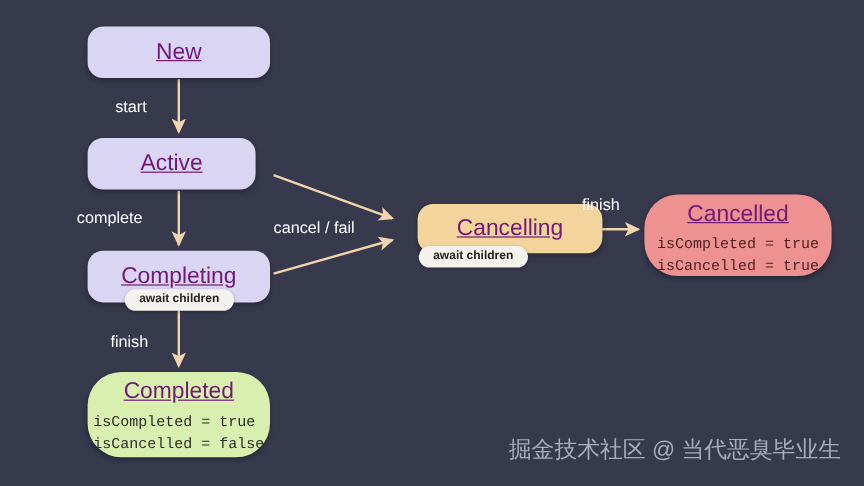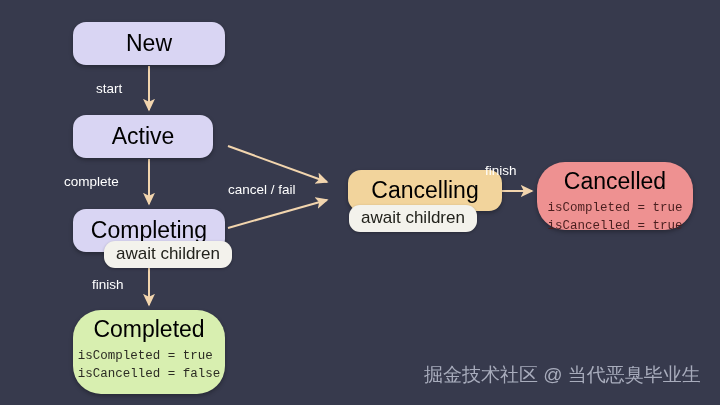--- a/index.html
+++ b/index.html
@@ -32,25 +32,26 @@
     position: absolute;
     box-sizing: border-box;
     border-radius: 13px;
     display: flex;
     flex-direction: column;
     align-items: center;
     justify-content: center;
     box-shadow: 0 2px 4px rgba(0,0,0,0.30);
   }
   .node-title {
-    font-size: 23px;
+    font-size: 19px;
     font-weight: 400;
-    color: #000000;
+    color: #701a75;
     line-height: 1.05;
     white-space: nowrap;
+    text-decoration: underline;
   }
   .node.has-props {
     justify-content: flex-start;
     padding-top: 7px;
     border-radius: 28px;
   }
   .props {
     margin-top: 6px;
     font-family: "Liberation Mono", monospace;
     font-size: 12.5px;
@@ -58,32 +59,32 @@
     color: #2c2c24;
     white-space: pre;
     text-align: left;
   }
   .props-cancelled { color: #4a1f1f; }
 
   
   #node-new        { left: 73px;  top: 22px;  width: 152px; height: 43px; background: #D9D5F3; }
   #node-active     { left: 73px;  top: 115px; width: 140px; height: 43px; background: #D9D5F3; }
   #node-completing { left: 73px;  top: 209px; width: 152px; height: 43px; background: #D9D5F3; }
-  #node-completed  { left: 73px;  top: 310px; width: 152px; height: 84px; background: #D8EFB0; }
+  #node-completed  { left: 73px;  top: 310px; width: 152px; height: 71px; background: #D8EFB0; }
   #node-cancelling { left: 348px; top: 170px; width: 154px; height: 41px; background: #F2D49C; }
   #node-cancelled  { left: 537px; top: 162px; width: 156px; height: 68px; background: #EE9191; }
 
   
   .badge {
     position: absolute;
     background: #F3F2EC;
     color: #22221c;
     border-radius: 11px;
-    font-size: 17px;
-    font-weight: 400;
+    font-size: 10px;
+    font-weight: 700;
     padding: 3px 12px 4px 12px;
     white-space: nowrap;
     box-shadow: 0 1px 3px rgba(0,0,0,0.28);
   }
   #badge-completing { left: 104px; top: 241px; }
   #badge-cancelling { left: 349px; top: 205px; }
 
   
   .edge-label {
     position: absolute;

